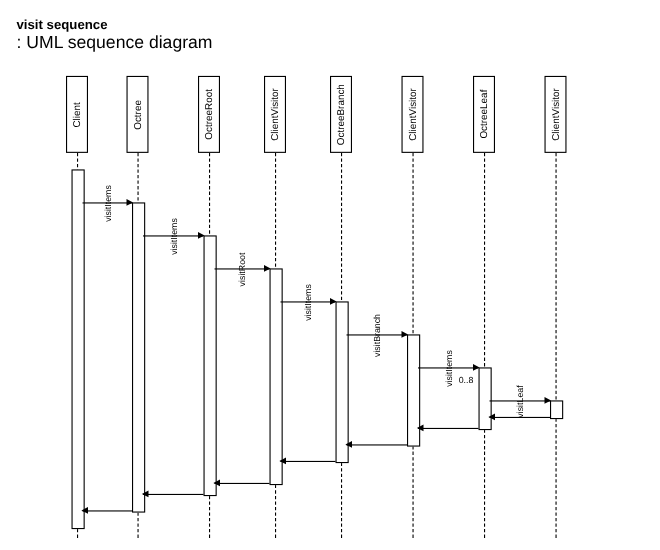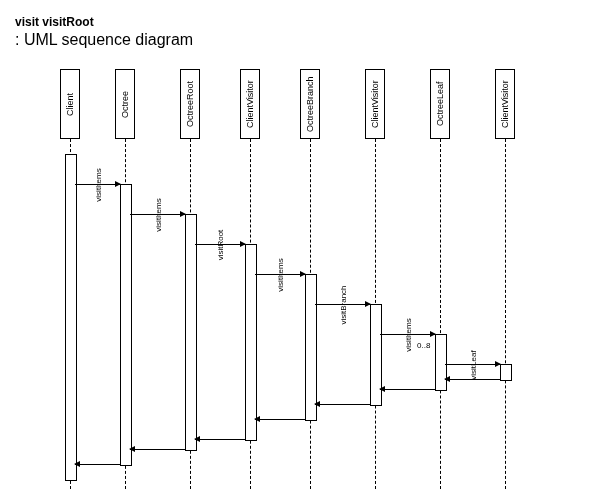--- a/index.html
+++ b/index.html
@@ -13,21 +13,21 @@
 .msg{position:absolute;height:1px;background:#000}
 .msg .label{position:absolute;font-size:8px;white-space:nowrap;left:50%;top:50%;transform:translate(-50%,-50%) rotate(-90deg);transform-origin:center}
 .msg .arrow{position:absolute;right:-1px;top:-3px;width:0;height:0;border-left:6px solid #000;border-top:3.5px solid transparent;border-bottom:3.5px solid transparent}
 .ret{position:absolute;height:1px;background:#000}
 .ret .arrow{position:absolute;left:-1px;top:-3px;width:0;height:0;border-right:6px solid #000;border-top:3.5px solid transparent;border-bottom:3.5px solid transparent}
 .note{position:absolute;font-size:8px}
 </style>
 </head>
 <body>
 
-<div class="title">visit visitRoot</div>
+<div class="title">visit sequence</div>
 <div class="subtitle">: UML sequence diagram</div>
 
 <div class="diagram" id="diagram">
     <div class="lifeline" style="left: 25px;"><span class="box">Client</span><div class="dash"></div></div>
     <div class="lifeline" style="left: 80px;"><span class="box">Octree</span><div class="dash"></div></div>
     <div class="lifeline" style="left: 145px;"><span class="box">OctreeRoot</span><div class="dash"></div></div>
     <div class="lifeline" style="left: 205px;"><span class="box">ClientVisitor</span><div class="dash"></div></div>
     <div class="lifeline" style="left: 265px;"><span class="box">OctreeBranch</span><div class="dash"></div></div>
     <div class="lifeline" style="left: 330px;"><span class="box">ClientVisitor</span><div class="dash"></div></div>
     <div class="lifeline" style="left: 395px;"><span class="box">OctreeLeaf</span><div class="dash"></div></div>

